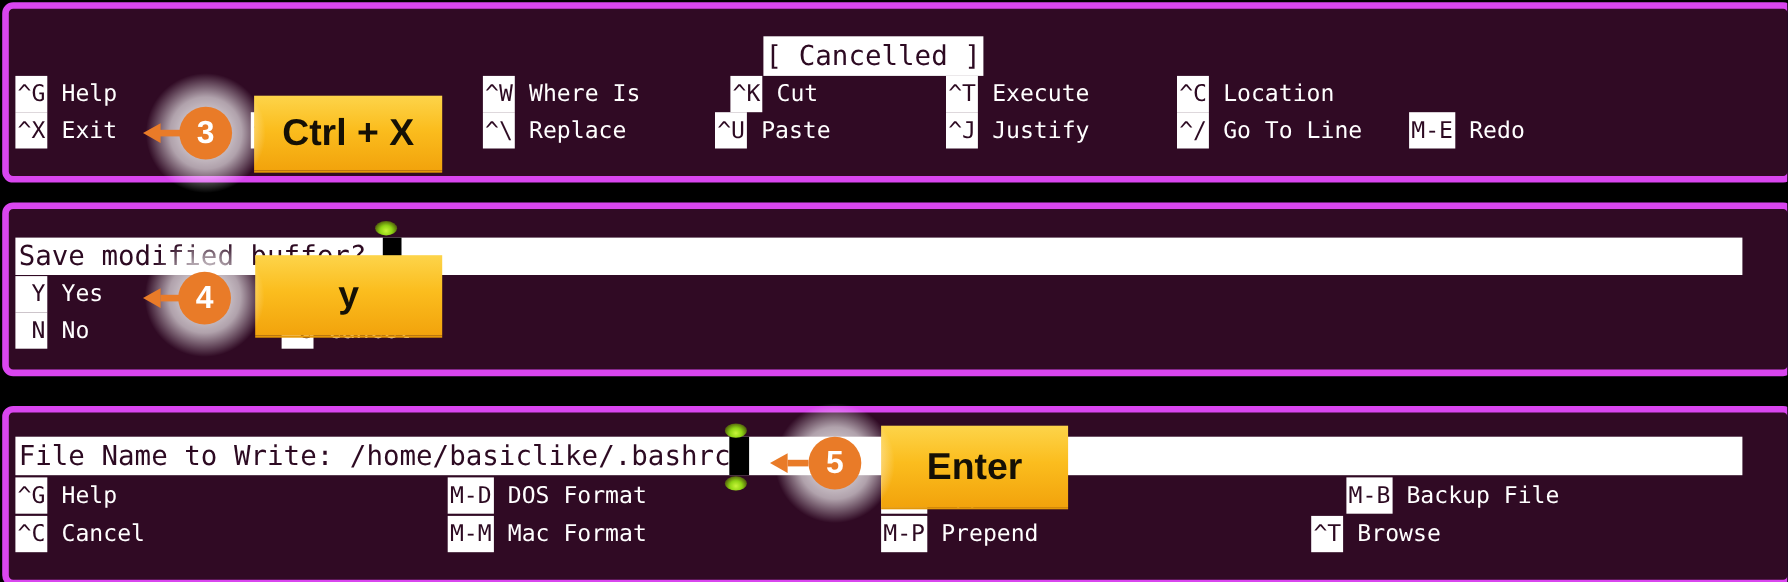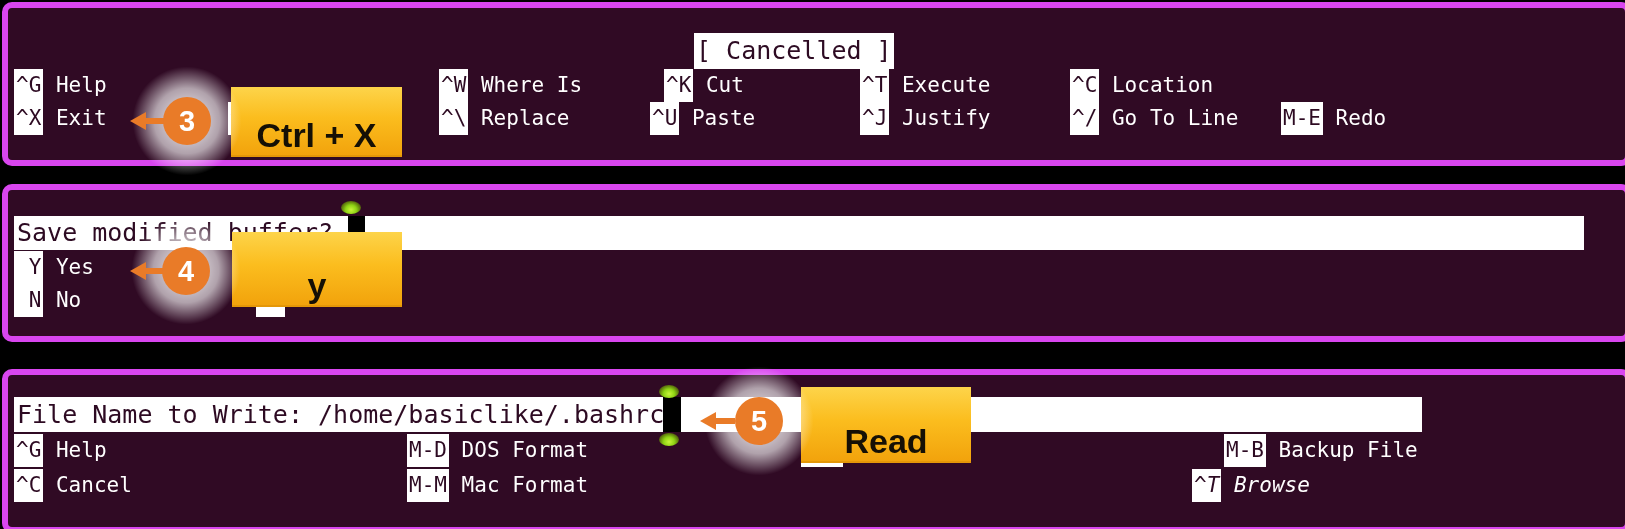--- a/index.html
+++ b/index.html
@@ -18,21 +18,21 @@
           height:36px;padding:0 2px;white-space:pre;z-index:1;}
   .sc{position:absolute;white-space:pre;font-size:21px;line-height:33px;color:#fff;z-index:1;}
   .k{background:#fff;color:#2d0a22;display:inline-block;padding:0 2px;white-space:pre;}
   .cursor{position:absolute;background:#000;z-index:2;}
   .dot{position:absolute;width:20px;height:13px;border-radius:50%;z-index:3;
        background:radial-gradient(ellipse at 50% 68%, #c8f43a 0%, #8fd414 38%, #55660c 72%, #3a430a 100%);}
 
   
   .glow{position:absolute;width:110px;height:110px;border-radius:50%;z-index:8;
         background:radial-gradient(circle, rgba(255,255,255,0.95) 0%, rgba(255,255,255,0.62) 42%, rgba(255,255,255,0) 70%);}
-  .badge{position:absolute;z-index:7;display:flex;align-items:flex-end;justify-content:center;
+  .badge{position:absolute;z-index:7;display:flex;align-items:center;justify-content:center;
          background:linear-gradient(180deg,#fdd44a 0%,#fbbd1e 45%,#f2a30c 100%);
          border-bottom:2px solid #e49708;
          color:#151005;font-family:"Liberation Sans",sans-serif;font-weight:bold;font-size:34px;}
   .circle{position:absolute;width:48px;height:48px;border-radius:50%;background:#e97b28;z-index:9;
           display:flex;align-items:center;justify-content:center;color:#fff;
           font-family:"Liberation Sans",sans-serif;font-weight:bold;font-size:29px;}
   .ahead{position:absolute;width:0;height:0;border-top:9px solid transparent;
          border-bottom:9px solid transparent;border-right:16px solid #e97b28;z-index:9;}
   .ashaft{position:absolute;height:6px;background:#e97b28;z-index:9;}
 </style>
@@ -83,37 +83,38 @@
         <span>y</span>
       </div>
     <div class="ashaft" style="left:138px;top:78px;width:18px;"></div>
     <div class="ahead" style="left:122px;top:72px;"></div>
     <div class="circle" style="left:154px;top:57px;">
         <span>4</span>
       </div>
   </div>
 
   <div class="panel" id="panel-file">
-    <div class="bar" style="left:6px;top:22px;width:1408px;height:35px;line-height:35px;"><span>File Name to Write: /home/basiclike/.bashrc</span></div>
+    <div class="bar" style="left:6px;top:22px;width:1570px;height:35px;line-height:35px;"><span>File Name to Write: /home/basiclike/.bashrc</span></div>
     <div class="cursor" style="left:655px;top:22px;width:18px;height:35px;"></div>
     <div class="dot" style="left:651px;top:10px;"></div>
     <div class="dot" style="left:651px;top:58px;"></div>
 
     <div class="sc" style="left:6px;top:59px;"><span class="k">^G</span> <span>Help</span></div>
     <div class="sc" style="left:399px;top:59px;"><span class="k">M-D</span> <span>DOS Format</span></div>
     <div class="sc" style="left:793px;top:59px;"><span class="k">M-A</span> <span>Append</span></div>
     <div class="sc" style="left:1184px;top:59px;margin-left:32px;"><span class="k">M-B</span> <span>Backup File</span></div>
 
     <div class="sc" style="left:6px;top:94px;"><span class="k">^C</span> <span>Cancel</span></div>
     <div class="sc" style="left:399px;top:94px;"><span class="k">M-M</span> <span>Mac Format</span></div>
-    <div class="sc" style="left:1184px;top:94px;font-style:italic;"><span class="k">^T</span> <span>Browse</span></div>
+    <div class="sc" style="left:793px;top:94px;"><span class="k">M-P</span> <span>Prepend</span></div>
+    <div class="sc" style="left:1184px;top:94px;"><span class="k">^T</span> <span>Browse</span></div>
 
     <div class="glow" style="left:696px;top:-9px;"></div>
     <div class="badge" style="left:793px;top:12px;width:170px;height:74px;">
-        <span>Read</span>
+        <span>Enter</span>
       </div>
     <div class="ashaft" style="left:708px;top:43px;width:19px;"></div>
     <div class="ahead" style="left:692px;top:37px;"></div>
     <div class="circle" style="left:727px;top:22px;">
         <span>5</span>
       </div>
   </div>
 
 </div>
 

